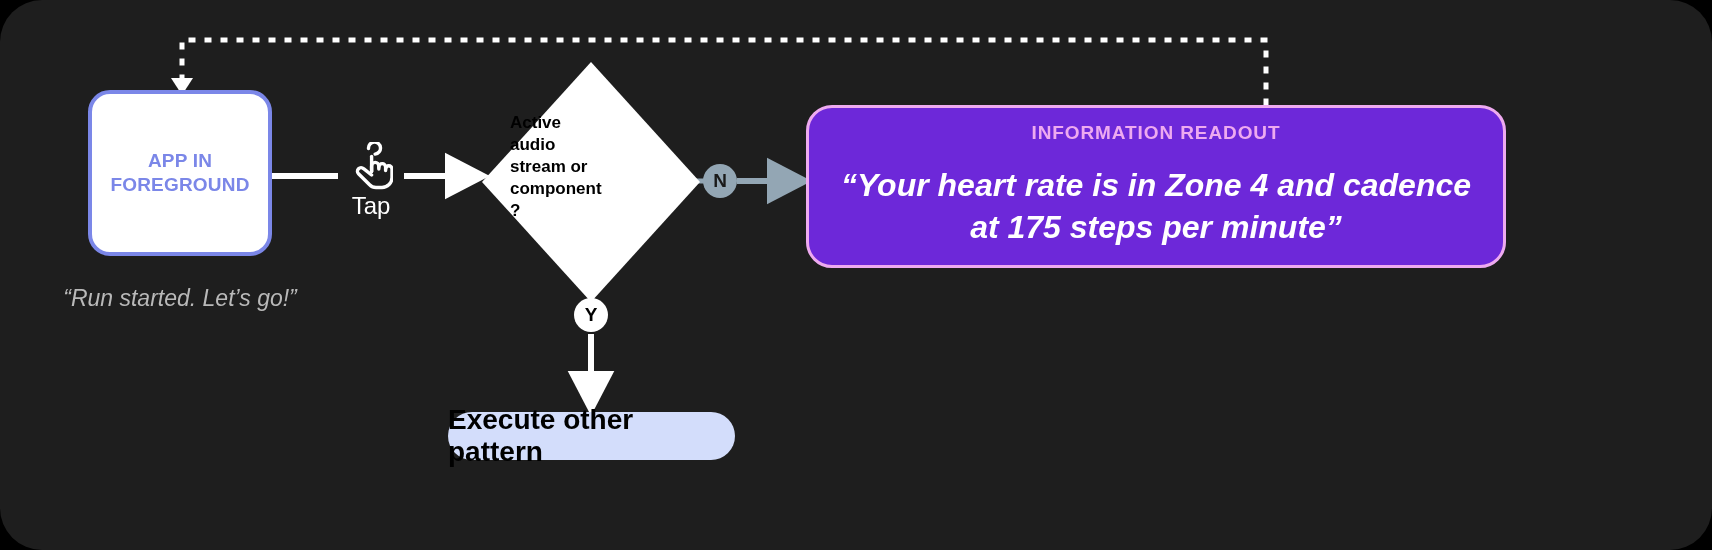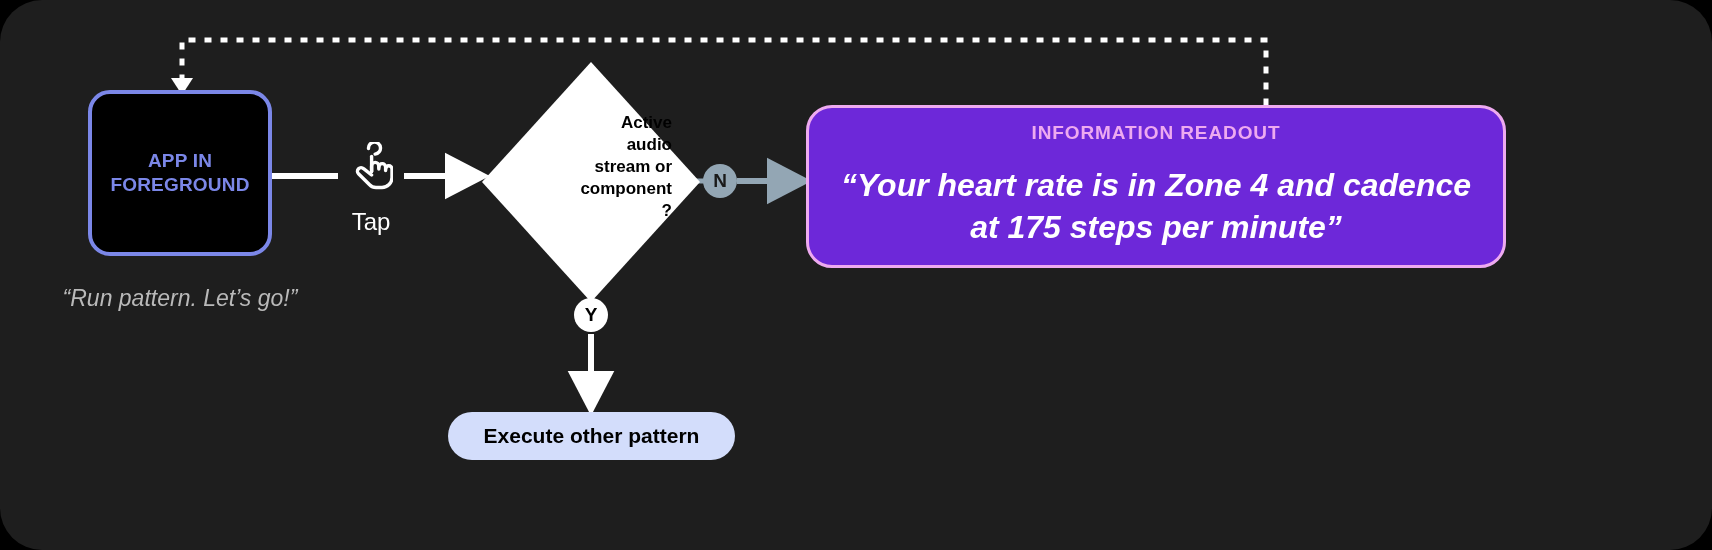--- a/index.html
+++ b/index.html
@@ -30,21 +30,21 @@
   }
 
   
   .app-box {
     position: absolute;
     left: 88px;
     top: 90px;
     width: 184px;
     height: 166px;
     box-sizing: border-box;
-    background: #000000;
+    background: #ffffff;
     border: 4px solid #7b87e8;
     border-radius: 22px;
     display: flex;
     align-items: center;
     justify-content: center;
     text-align: center;
   }
   .app-box-label {
     color: #7b87e8;
     font-size: 19px;
@@ -74,21 +74,21 @@
     text-align: center;
   }
   .tap-icon {
     display: block;
     margin: 0 auto;
     width: 44px;
     height: 52px;
   }
   .tap-label {
     display: block;
-    margin-top: 16px;
+    margin-top: 0;
     color: #ffffff;
     font-size: 24px;
     line-height: 1;
   }
 
   
   .diamond-wrap {
     position: absolute;
     left: 482px;
     top: 62px;
@@ -102,21 +102,21 @@
     width: 218px;
     height: 240px;
     background: #ffffff;
     clip-path: polygon(50% 0%, 100% 50%, 50% 100%, 0% 50%);
   }
   .diamond-text {
     position: absolute;
     left: 28px;
     top: 50px;
     width: 162px;
-    text-align: right;
+    text-align: left;
     color: #000000;
     font-size: 17px;
     font-weight: bold;
     line-height: 1.3;
   }
 
   
   .badge {
     position: absolute;
     width: 34px;
@@ -148,21 +148,21 @@
     top: 412px;
     width: 287px;
     height: 48px;
     box-sizing: border-box;
     background: #d3ddfb;
     border-radius: 24px;
     display: flex;
     align-items: center;
     justify-content: center;
     color: #000000;
-    font-size: 21px;
+    font-size: 28px;
     font-weight: bold;
   }
 
   
   .readout-panel {
     position: absolute;
     left: 806px;
     top: 105px;
     width: 700px;
     height: 163px;
@@ -218,21 +218,21 @@
 
     <line x1="591" y1="334" x2="591" y2="408" stroke="#ffffff" stroke-width="6" marker-end="url(#arw-white-down)"></line>
 
     <path d="M1266,103 L1266,40 L182,40 L182,80" fill="none" stroke="#ffffff" stroke-width="5" stroke-linecap="square" stroke-dasharray="2 14"></path>
     <path d="M171,78 L193,78 L182,95 Z" fill="#ffffff"></path>
   </svg>
 
   <div class="app-box">
     <span class="app-box-label">APP IN FOREGROUND</span>
   </div>
-  <div class="app-caption">“Run pattern. Let’s go!”</div>
+  <div class="app-caption">“Run started. Let’s go!”</div>
 
   <div class="tap-group">
     <svg class="tap-icon" viewBox="0 0 44 52" xmlns="http://www.w3.org/2000/svg">
       <g fill="none" stroke="#ffffff" stroke-width="3.4" stroke-linecap="round" stroke-linejoin="round">
         <path d="M19.5 6.5 a6 6 0 1 1 6.6 5.6"></path>
         <path d="M22.6 14.5 L22.6 29.5"></path>
         <path d="M22.6 29.5 L22.6 24 a3.6 3.6 0 0 1 7.2 0 L29.8 27"></path>
         <path d="M29.8 25 a3.4 3.4 0 0 1 6.8 0 L36.6 28.5"></path>
         <path d="M36.6 27 a3.2 3.2 0 0 1 6.4 0 L43 35.5
                  a10 10 0 0 1 -10 10 L27 45.5

